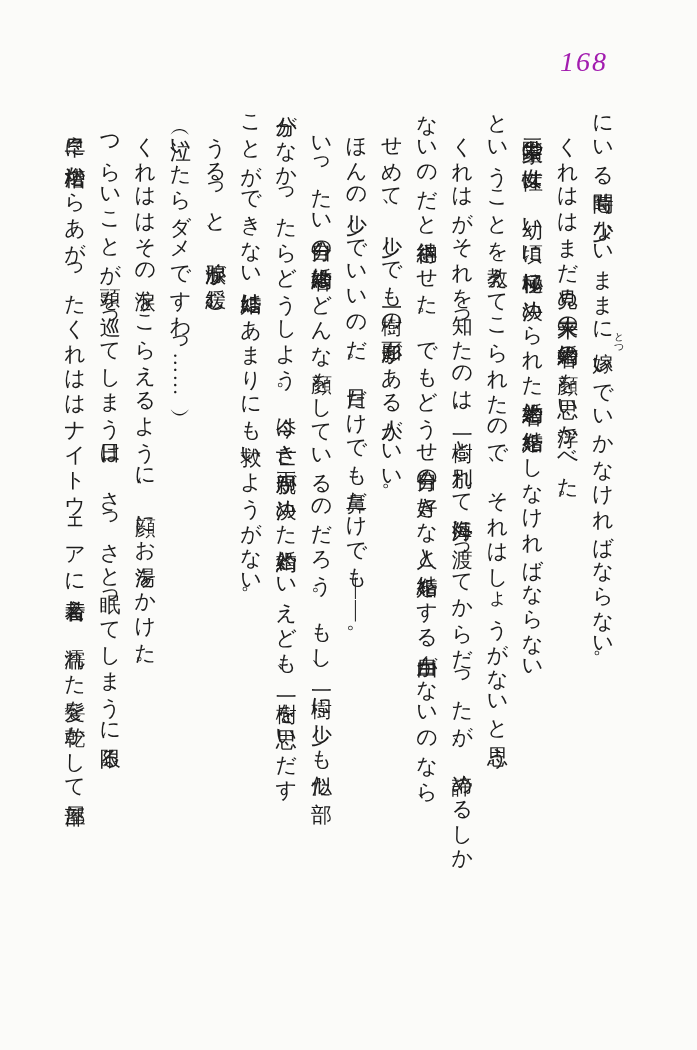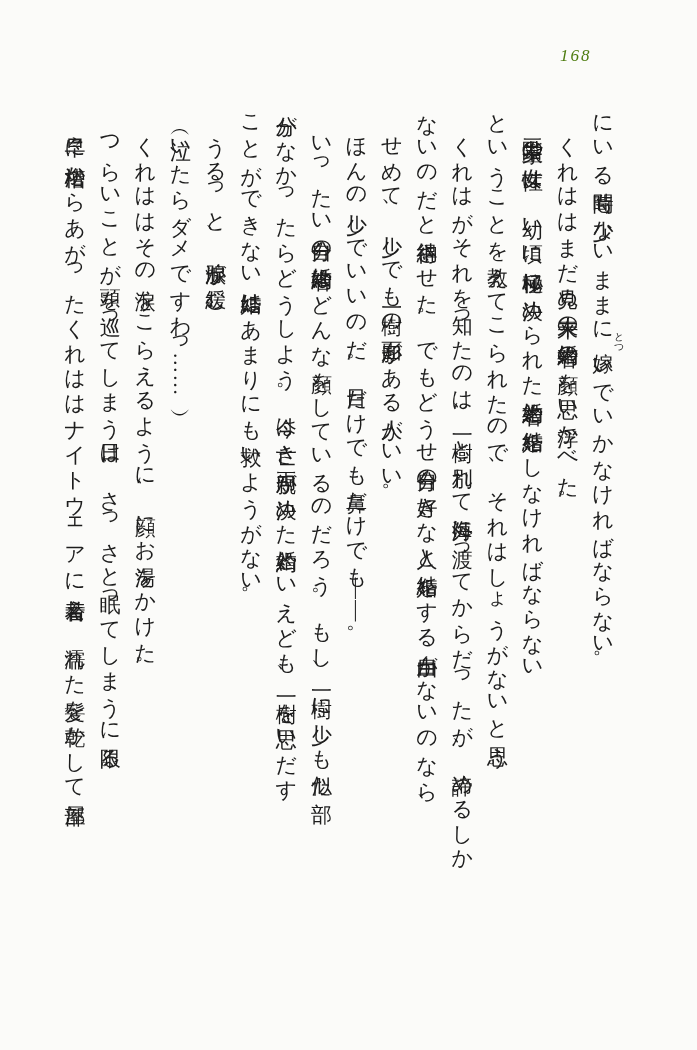--- a/index.html
+++ b/index.html
@@ -16,23 +16,23 @@
   }
   .page {
     position: absolute;
     inset: 0;
   }
   .page-number {
     position: absolute;
     top: 46px;
     left: 560px;
     font-style: italic;
-    font-size: 17px;
+    font-size: 28px;
     letter-spacing: 2px;
-    color: #4d7c0f;
+    color: #a21caf;
   }
   .text-block {
     position: absolute;
     top: 100px;
     right: 73px;
     height: 860px;
     writing-mode: vertical-rl;
     text-orientation: mixed;
     color: #1d1d1d;
     font-size: 21px;

